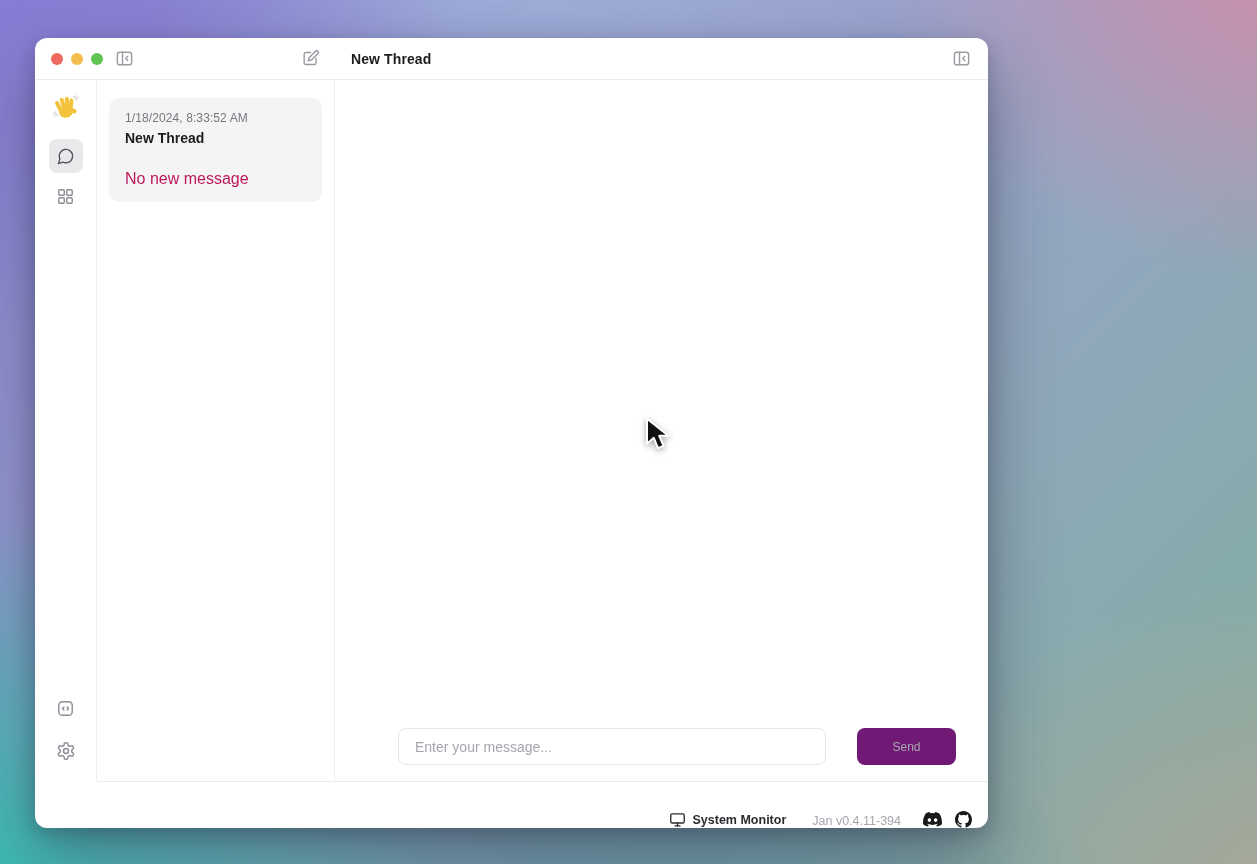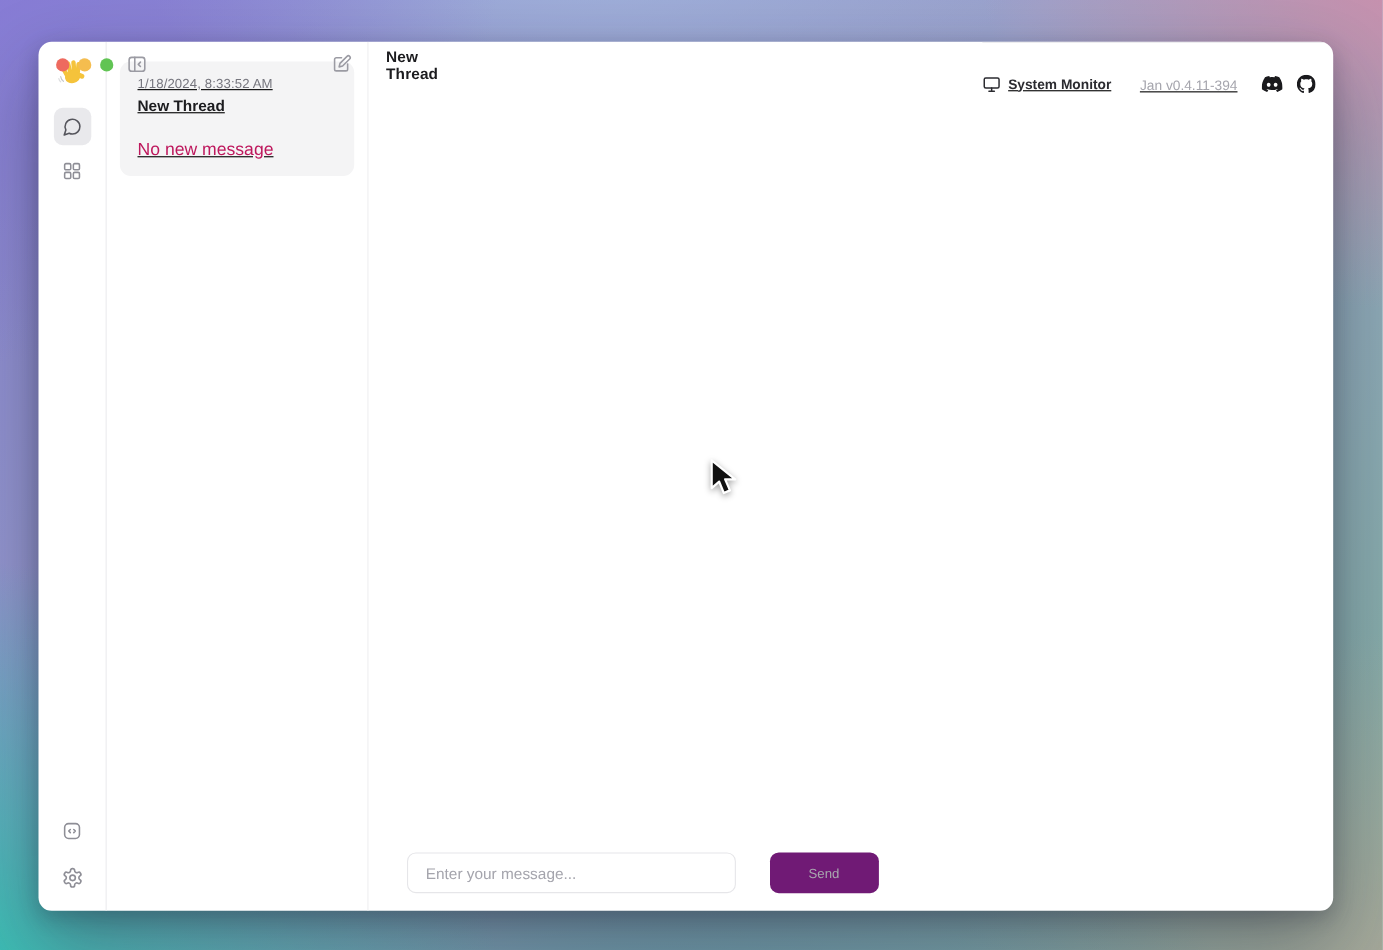--- a/index.html
+++ b/index.html
@@ -10,24 +10,24 @@
     background:
       radial-gradient(820px 620px at -4% -6%, rgba(134,122,214,.95) 0%, rgba(134,122,214,0) 62%),
       radial-gradient(760px 520px at 42% -12%, rgba(166,190,224,.9) 0%, rgba(166,190,224,0) 55%),
       radial-gradient(700px 560px at 104% -6%, rgba(213,138,168,.95) 0%, rgba(213,138,168,0) 60%),
       radial-gradient(860px 660px at -6% 106%, rgba(36,196,173,.97) 0%, rgba(36,196,173,0) 62%),
       radial-gradient(900px 480px at 48% 112%, rgba(92,148,162,.9) 0%, rgba(92,148,162,0) 60%),
       radial-gradient(760px 560px at 106% 106%, rgba(178,166,152,.95) 0%, rgba(178,166,152,0) 62%),
       linear-gradient(135deg, #8a85d2 0%, #9ba4cd 45%, #7fae9f 100%);
   }
   .window {
-    position:absolute; left:35px; top:38px; width:1177px; height:790px;
+    position:absolute; left:35px; top:38px; width:953px; height:790px;
     background:#ffffff; border-radius:12px; overflow:hidden;
     box-shadow:0 30px 70px rgba(25,25,45,.38), 0 6px 18px rgba(25,25,45,.22);
-    display:flex; flex-direction:row;text-decoration:underline;
+    display:flex; flex-direction:column;
   }
   
   .titlebar { position:relative; height:42px; flex:0 0 auto; border-bottom:1px solid #ececee; }
   .traffic { position:absolute; left:16px; top:50%; transform:translateY(-50%); display:flex; gap:8px; }
   .dot { width:12px; height:12px; border-radius:50%; cursor:default; }
   .icon-btn { position:absolute; top:50%; transform:translateY(-50%); width:26px; height:26px;
     display:flex; align-items:center; justify-content:center; color:#9b9ba3; border-radius:6px; cursor:pointer; }
   .icon-btn svg { display:block; }
   .tb-title { position:absolute; left:316px; top:50%; transform:translateY(-50%);
     font-size:14px; font-weight:700; color:#1c1c1f; letter-spacing:.1px; }
@@ -43,21 +43,21 @@
   .col-threads { width:238px; flex:0 0 auto; border-right:1px solid #efeff1; padding:18px 12px; }
   .thread-card { background:#f4f4f5; border-radius:10px; padding:13px 16px 14px; cursor:pointer; }
   .thread-date { font-size:12px; color:#76767e; letter-spacing:.1px; }
   .thread-title { font-size:14px; font-weight:700; color:#1c1c1f; margin-top:5px; }
   .thread-sub { font-size:16px; color:#be185d; margin-top:24px; }
   .col-main { flex:1; position:relative; display:flex; align-items:center; justify-content:center; }
   .empty { display:flex; flex-direction:column; align-items:center; transform:translateY(-30px); }
   .greeting { font-size:16px; font-weight:500; color:#1c1c1f; margin-top:16px; }
   .composer { position:absolute; left:35px; right:32px; bottom:16px; height:37px; display:flex; }
   .msg-input { flex:1; height:37px; border:1px solid #e6e6e9; border-radius:8px; padding:0 16px;
-    font-size:14px; font-family:"Liberation Sans", sans-serif; color:#1c1c1f; outline:none; background:#fff; }
+    font-size:14px; font-family:"Liberation Sans", sans-serif; color:#1c1c1f; outline:none; background:#fff;margin-left:28px; }
   .msg-input::placeholder { color:#a5a5ad; }
   .send-btn { width:99px; height:37px; margin-left:31px; border:none; border-radius:8px;
     background:#701a75; color:#a8a8af; font-size:12px; font-weight:500;
     font-family:"Liberation Sans", sans-serif; cursor:pointer; }
   
   .footer-row { display:flex; flex:0 0 auto; }
   .footer-rail-pad { width:62px; border-right:0; }
   .footer { flex:1; height:47px; border-top:1px solid #ececee; display:flex; align-items:flex-end;
     justify-content:flex-end; padding-right:16px; }
   .sysmon { display:flex; align-items:center; gap:7px; color:#2b2b30; cursor:pointer; }

